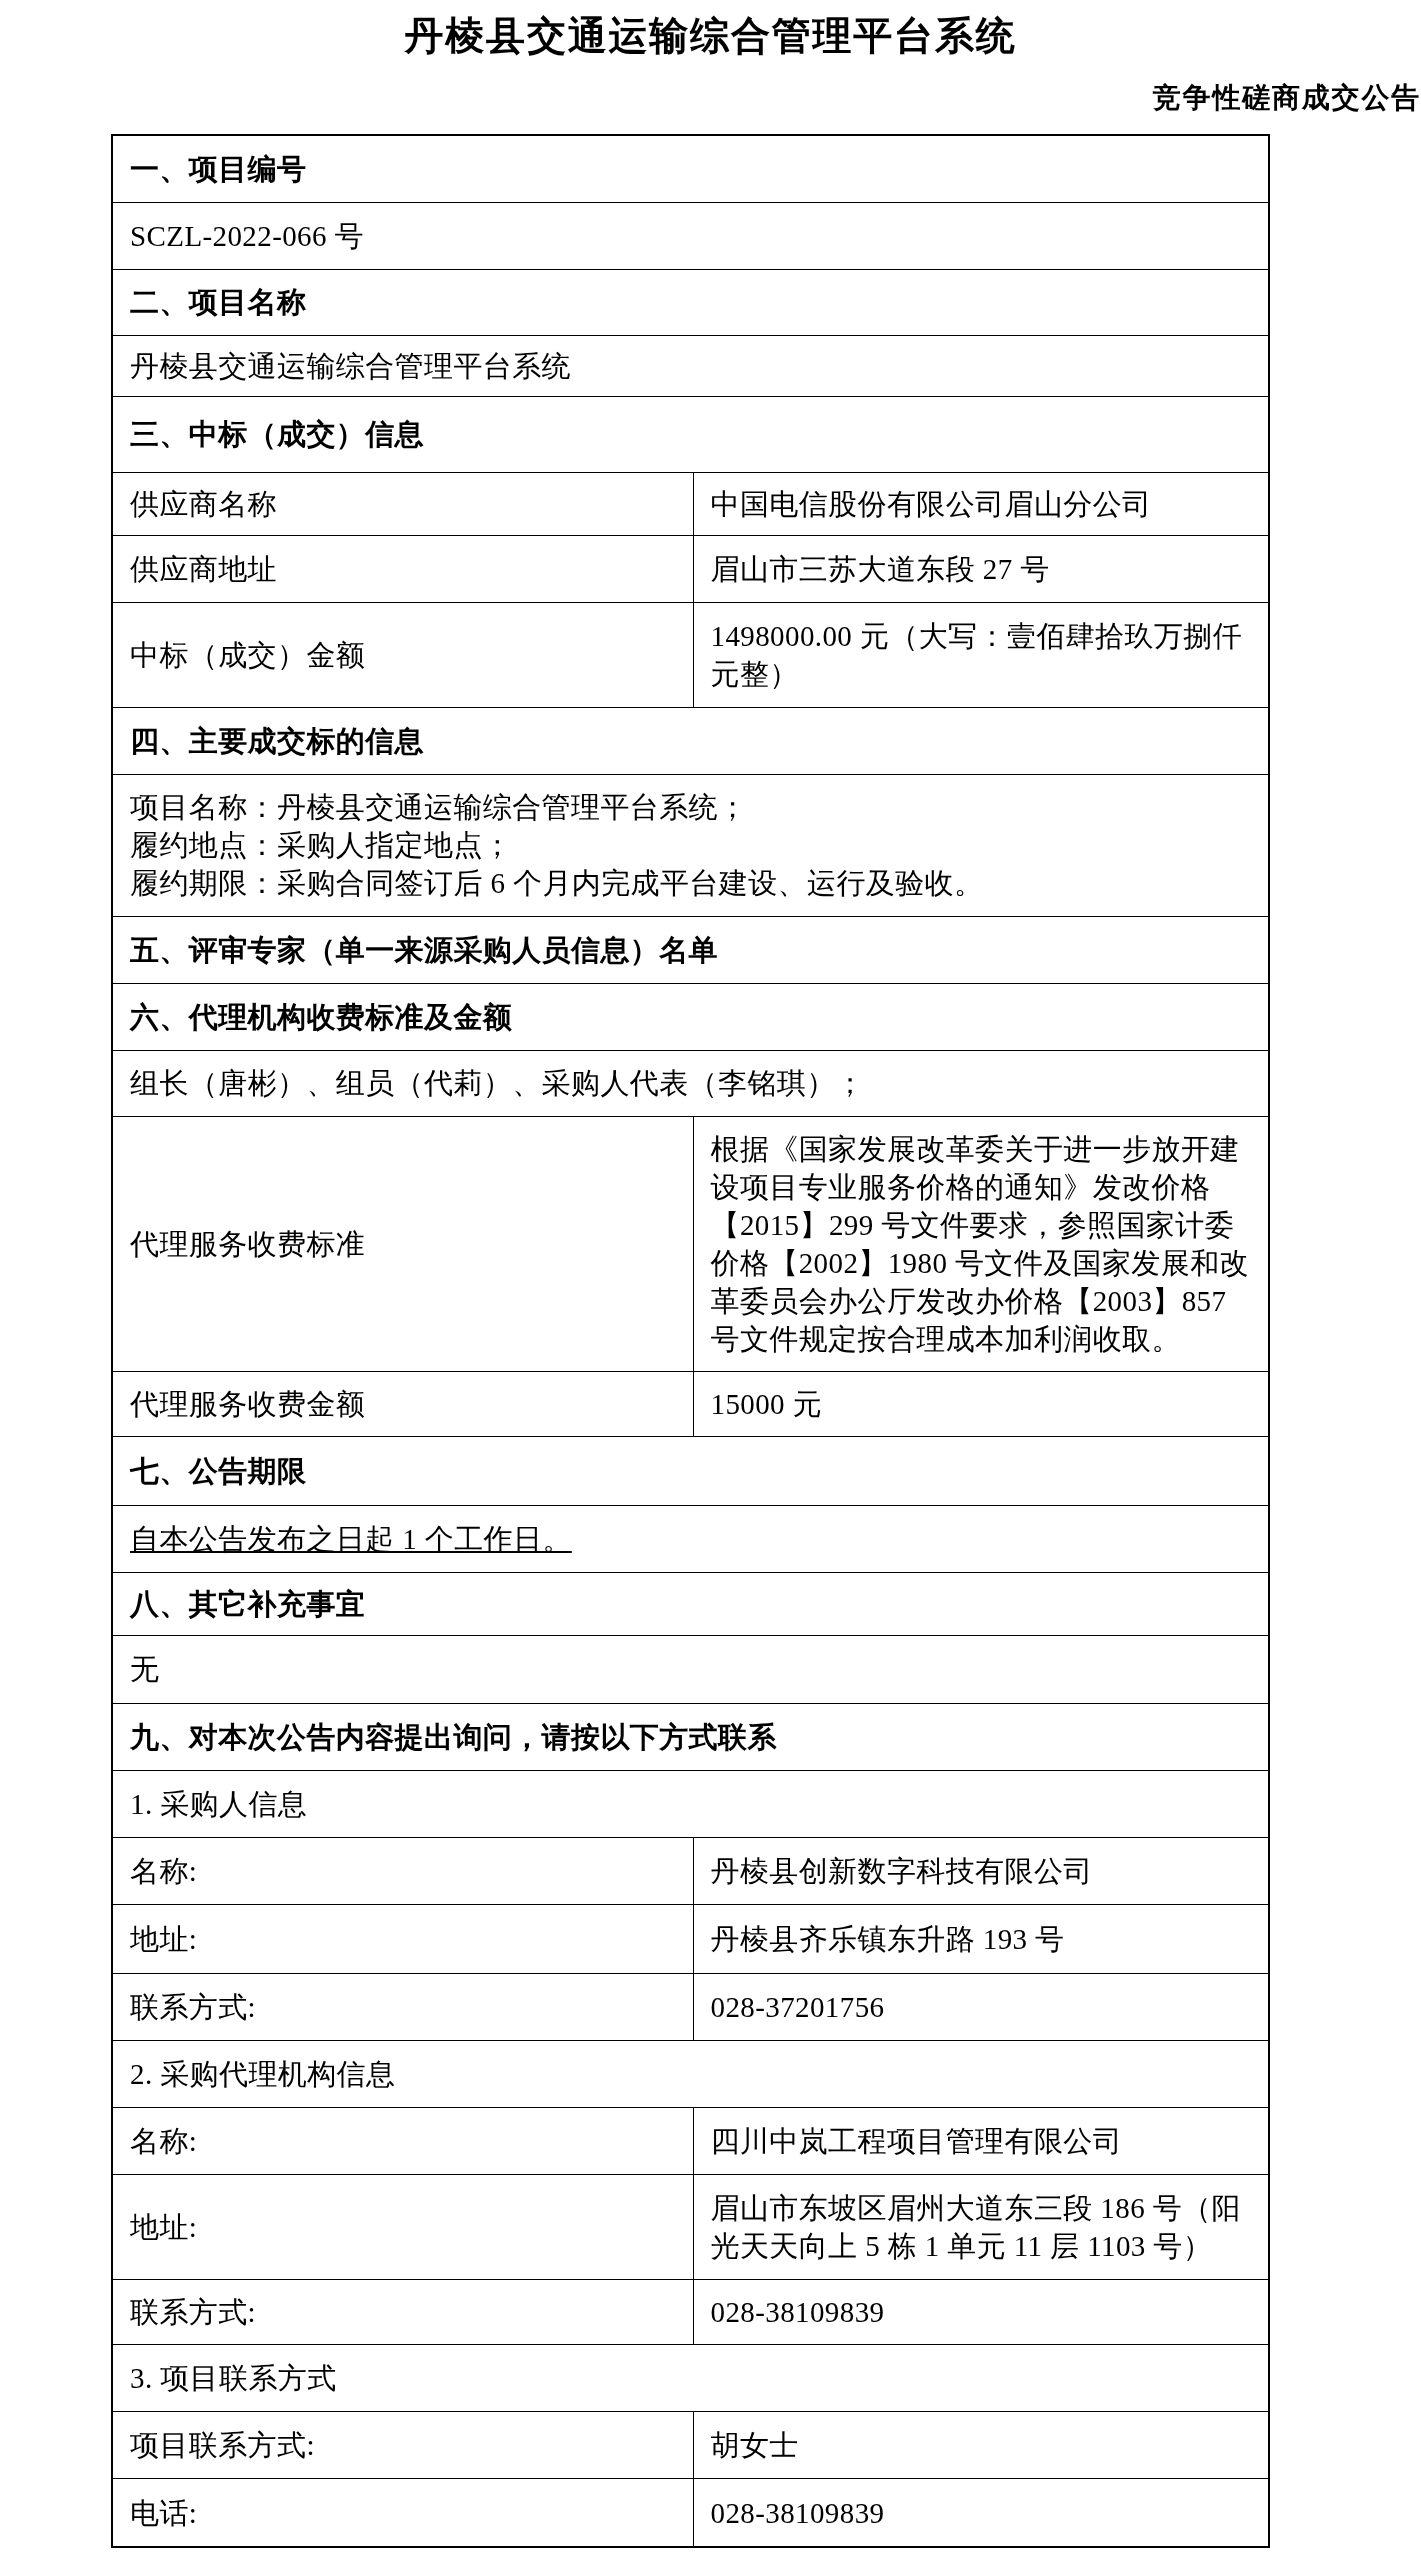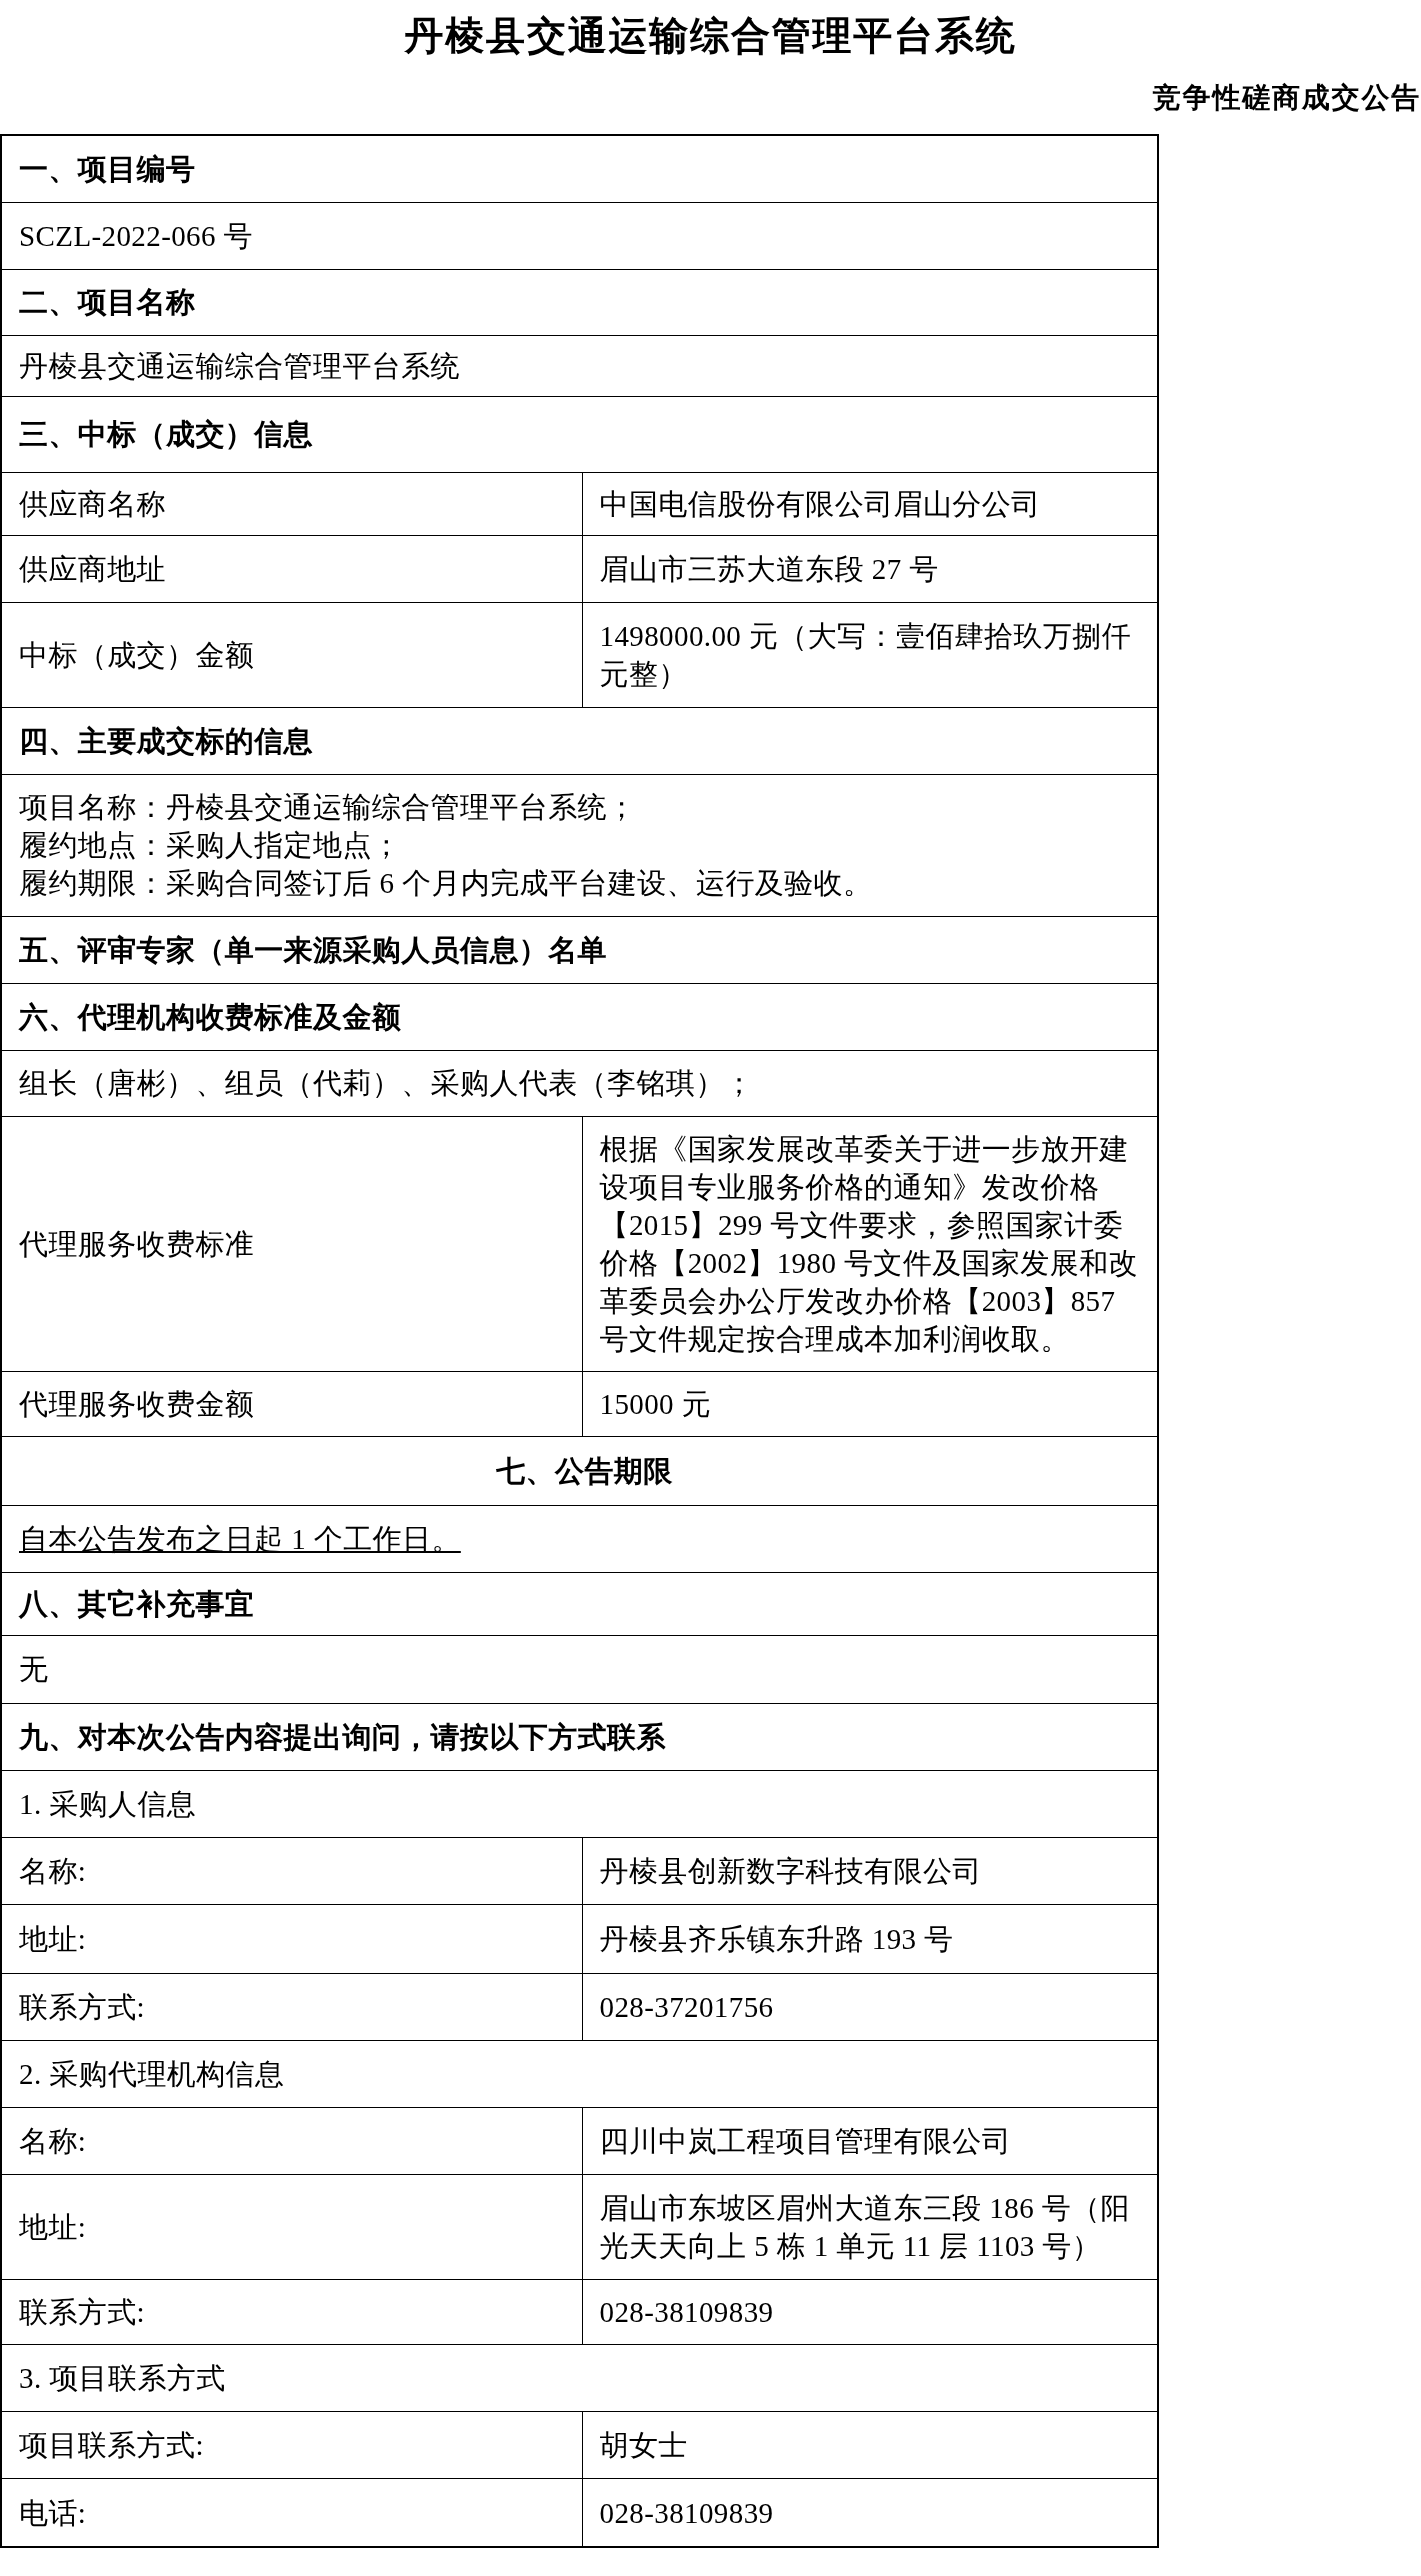--- a/index.html
+++ b/index.html
@@ -27,20 +27,21 @@
     margin: 23px 0 0 0;
     text-align: right;
     font-size: 28px;
     font-weight: bold;
     letter-spacing: 1.8px;
     line-height: 1.15;
   }
   table.announcement {
     border-collapse: collapse;
     table-layout: fixed;
+    margin-left: 111px;
     margin-top: 20px;
     width: 1157px;
     border: 2.7px solid #000000;
   }
   table.announcement td {
     border: 1.8px solid #000000;
     vertical-align: middle;
     font-size: 29px;
     letter-spacing: 0.4px;
     line-height: 38px;
@@ -120,21 +121,21 @@
         <td colspan="2" class="full-cell">组长（唐彬）、组员（代莉）、采购人代表（李铭琪）；</td>
       </tr>
       <tr style="height: 255px;">
         <td class="label-cell">代理服务收费标准</td>
         <td class="value-cell">根据《国家发展改革委关于进一步放开建设项目专业服务价格的通知》发改价格【2015】299 号文件要求，参照国家计委价格【2002】1980 号文件及国家发展和改革委员会办公厅发改办价格【2003】857 号文件规定按合理成本加利润收取。</td>
       </tr>
       <tr style="height: 65px;">
         <td class="label-cell">代理服务收费金额</td>
         <td class="value-cell">15000 元</td>
       </tr>
-      <tr style="height: 69px; text-align: center;">
+      <tr style="height: 69px;">
         <td colspan="2" class="section-cell">七、公告期限</td>
       </tr>
       <tr style="height: 67px; text-decoration: underline;">
         <td colspan="2" class="full-cell">自本公告发布之日起 1 个工作日。</td>
       </tr>
       <tr style="height: 63px;">
         <td colspan="2" class="section-cell">八、其它补充事宜</td>
       </tr>
       <tr style="height: 68px;">
         <td colspan="2" class="full-cell indent-cell">无</td>

